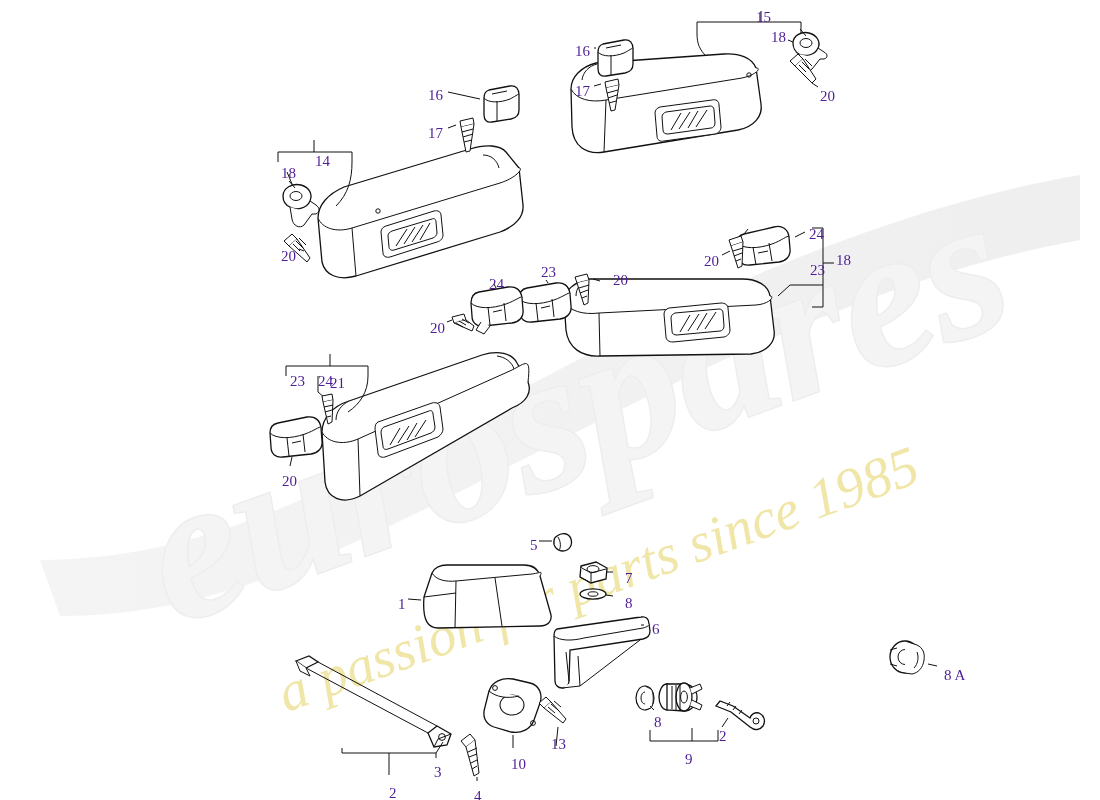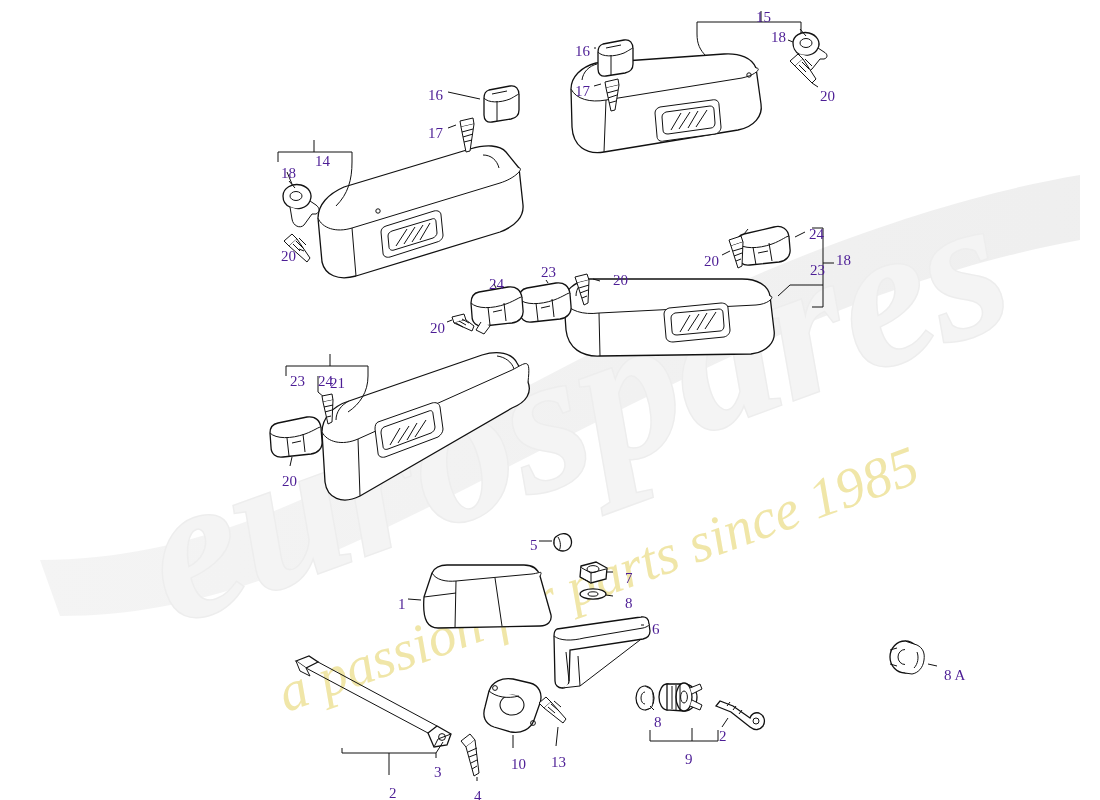--- a/index.html
+++ b/index.html
@@ -495,19 +495,19 @@
       <div class="label" style="left: 530px; top: 538px;">5</div>
       <div class="label" style="left: 625px; top: 571px;">7</div>
       <div class="label" style="left: 625px; top: 596px;">8</div>
       <div class="label" style="left: 652px; top: 622px;">6</div>
       <div class="label" style="left: 398px; top: 597px;">1</div>
       <div class="label" style="left: 944px; top: 668px;">8 A</div>
       <div class="label" style="left: 654px; top: 715px;">8</div>
       <div class="label" style="left: 719px; top: 729px;">2</div>
       <div class="label" style="left: 685px; top: 752px;">9</div>
       <div class="label" style="left: 511px; top: 757px;">10</div>
-      <div class="label" style="left: 551px; top: 755px;">13</div>
+      <div class="label" style="left: 551px; top: 737px;">13</div>
       <div class="label" style="left: 434px; top: 765px;">3</div>
       <div class="label" style="left: 389px; top: 786px;">2</div>
       <div class="label" style="left: 474px; top: 789px;">4</div>
     </div>
 
 </div>
 
 </body></html>

